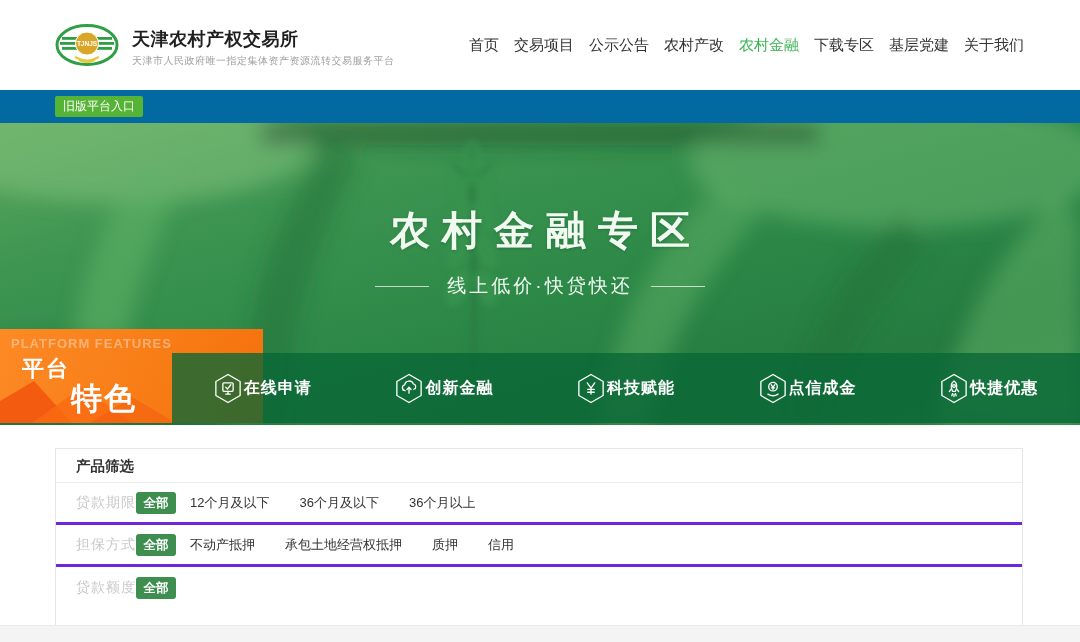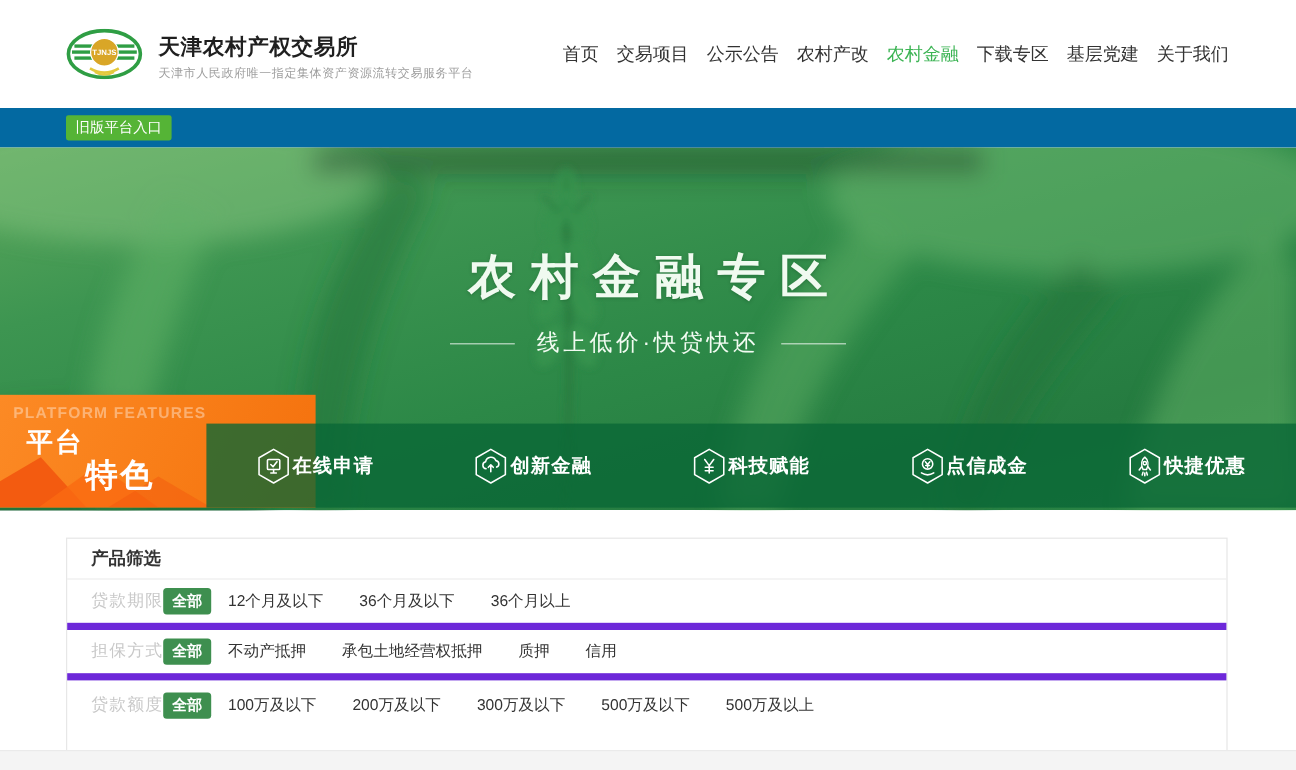--- a/index.html
+++ b/index.html
@@ -26,33 +26,33 @@
   .banner-title { position:absolute; left:0; top:80px; width:100%; text-align:center; font-size:40px; font-weight:700; color:#f0faf0; letter-spacing:12px; text-indent:12px; text-shadow:0 1px 3px rgba(0,40,15,.25); }
   .banner-subrow { position:absolute; left:0; top:150px; width:100%; display:flex; align-items:center; justify-content:center; gap:18px; }
   .banner-sub { font-size:19px; color:#f2fbf2; letter-spacing:3px; }
   .sub-line { width:54px; height:1px; background:rgba(255,255,255,.7); }
 
   
   .orange-box { position:absolute; left:0; top:329px; width:263px; height:94px; background:linear-gradient(115deg,#fc8a25 0%,#f87d17 55%,#f4700d 100%); z-index:5; overflow:hidden; }
   .zigzag { position:absolute; left:0; bottom:0; }
   .pf-eyebrow { position:absolute; left:11px; top:7px; font-size:13px; font-weight:600; color:rgba(255,255,255,.38); letter-spacing:1px; z-index:2; }
   .pf-line1 { position:absolute; left:22px; top:25px; font-size:22px; font-weight:700; color:#fff; letter-spacing:2px; z-index:2; }
-  .pf-line2 { position:absolute; left:71px; top:49px; font-size:27px; font-weight:700; color:#fff; letter-spacing:2px; z-index:2; }
+  .pf-line2 { position:absolute; left:71px; top:49px; font-size:31px; font-weight:700; color:#fff; letter-spacing:2px; z-index:2; }
 
   
   .feature-bar { position:absolute; left:172px; top:353px; width:908px; height:70px; background:rgba(9,102,54,.78); z-index:6; display:flex; }
   .feat-cell { flex:1; display:flex; align-items:center; justify-content:center; gap:2px; cursor:pointer; }
   .feat-cell svg { display:block; }
   .feat-label { font-size:16px; font-weight:600; color:#fff; letter-spacing:1px; white-space:nowrap; }
 
   
   .filter-card { position:absolute; left:55px; top:448px; width:968px; height:194px; background:#fff; border:1px solid #e7e7e7; }
   .card-title-row { height:34px; line-height:34px; padding-left:20px; border-bottom:1px solid #ededed; font-size:14.5px; font-weight:600; color:#333; }
   .filter-row { height:42px; display:flex; align-items:center; padding:0 20px; }
-  .filter-row.bordered { border-bottom:6px solid #6d28d9; }
+  .filter-row.bordered { border-bottom:3px solid #6d28d9; }
   .f-label { width:60px; font-size:14px; color:#c9c9c9; letter-spacing:1px; flex:none; }
   .all-btn { flex:none; width:40px; height:22px; background:#3e8f4f; border:none; border-radius:3px; color:#fff; font-size:12.5px; font-weight:600; line-height:22px; text-align:center; cursor:pointer; }
   .opts { display:flex; gap:30px; margin-left:14px; }
   .opt { font-size:13px; color:#333; cursor:pointer; white-space:nowrap; }
 
   
   .footer-strip { position:absolute; left:0; top:625px; width:1080px; height:17px; background:#f4f4f4; border-top:1px solid #eaeaea; }
 </style>
 </head>
 <body>
@@ -229,25 +229,18 @@
           <span class="opt">不动产抵押</span>
           <span class="opt">承包土地经营权抵押</span>
           <span class="opt">质押</span>
           <span class="opt">信用</span>
         </div>
     </div>
 
     <div class="filter-row">
       <span class="f-label">贷款额度</span>
       <button class="all-btn">全部</button>
-      <div class="opts">
-          <span class="opt">100万及以下</span>
-          <span class="opt">200万及以下</span>
-          <span class="opt">300万及以下</span>
-          <span class="opt">500万及以下</span>
-          <span class="opt">500万及以上</span>
-        </div>
     </div>
   </div>
 
   <div class="footer-strip"></div>
 
 </div>
 
 </body></html>

